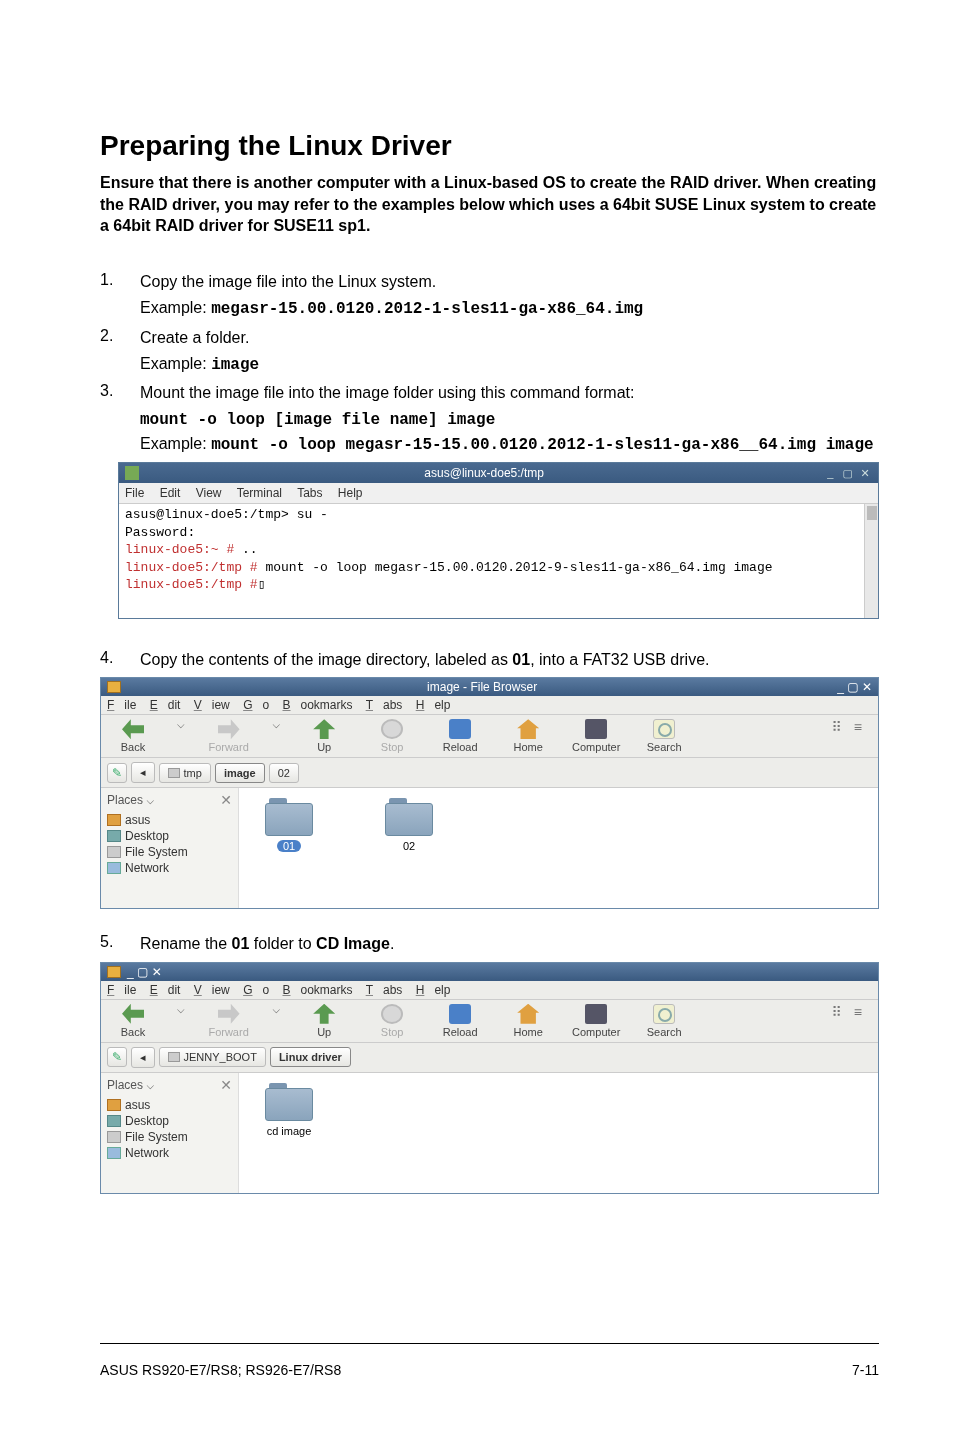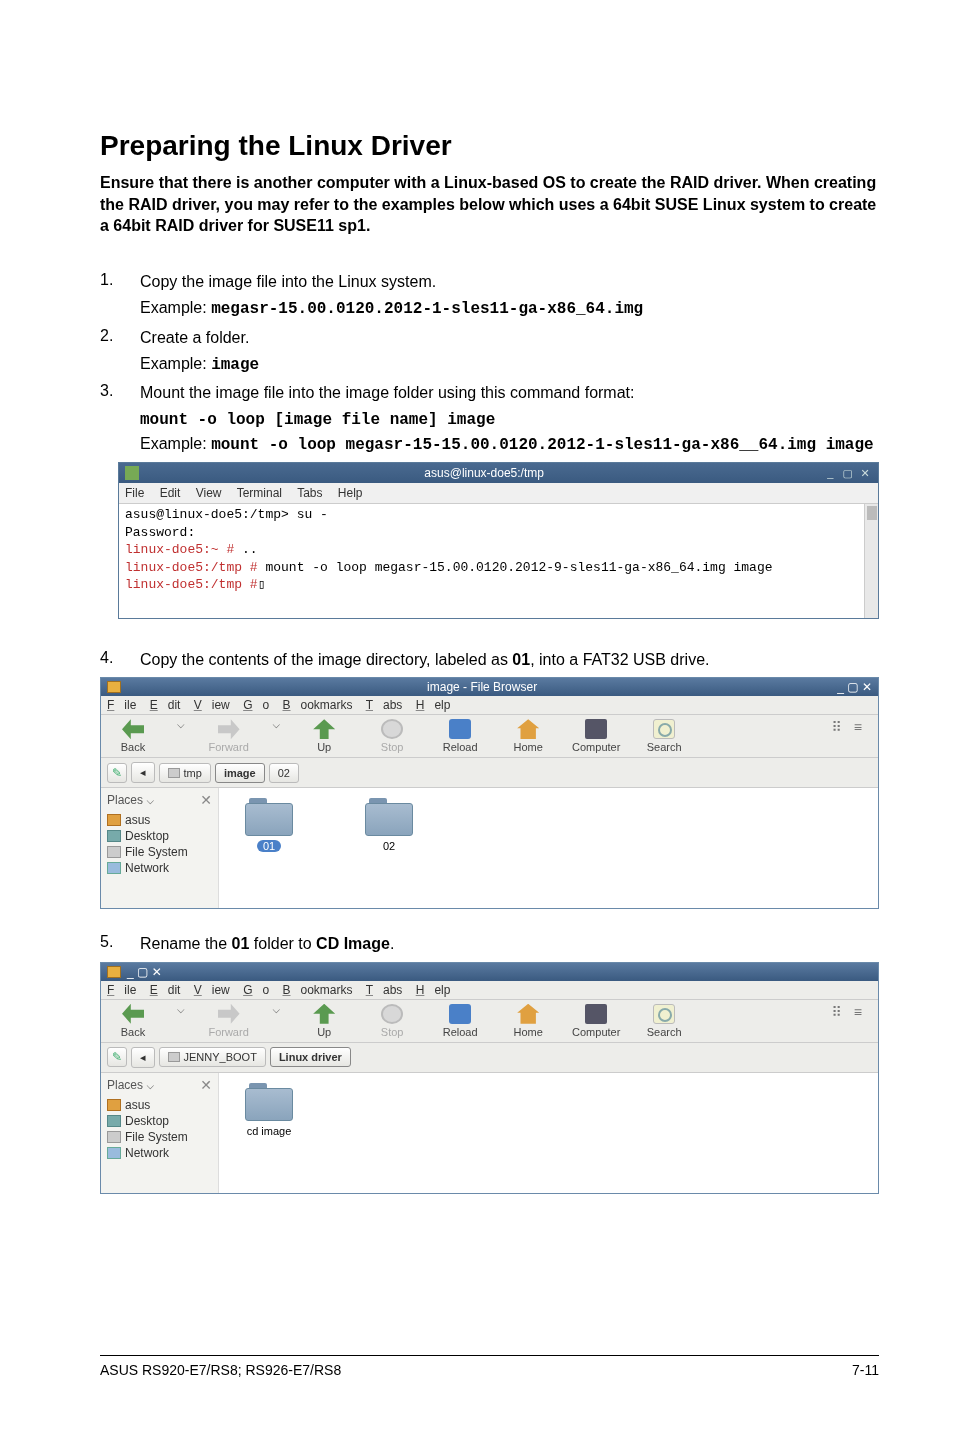--- a/index.html
+++ b/index.html
@@ -111,21 +111,21 @@
     padding: 3px 8px; border-radius: 3px; font-size: 11px; color: #333;
     display: inline-flex; align-items: center; gap: 4px;
   }
   .path-btn.active { border-color: #888; font-weight: bold; }
   .path-edit { width: 20px; height: 20px; background: linear-gradient(#fff,#e6e6e2);
     border: 1px solid #bbb; border-radius: 3px; display: inline-flex;
     align-items: center; justify-content: center; font-size: 12px; color: #3a6; }
 
   .fb-body { display: flex; min-height: 120px; background: #fff; }
   .fb-sidebar {
-    width: 118px; background: #f3f3f0; border-right: 1px solid #ddd;
+    width: 138px; background: #f3f3f0; border-right: 1px solid #ddd;
     padding: 4px 6px; font-size: 12px; color: #333;
   }
   .fb-sidebar .hdr { color: #555; margin-bottom: 4px; display: flex; justify-content: space-between; align-items: center; }
   .fb-sidebar .hdr .x { color: #888; font-size: 14px; }
   .fb-sidebar .item { padding: 1px 0; display: flex; align-items: center; gap: 4px; }
   .sb-ic { width: 14px; height: 12px; display: inline-block; }
   .sb-ic.folder { background: #e0a040; border: 1px solid #b07020; }
   .sb-ic.desktop { background: #7aa; border: 1px solid #588; }
   .sb-ic.disk { background: #ccc; border: 1px solid #999; }
   .sb-ic.net { background: #9bd; border: 1px solid #6a9; }
@@ -144,21 +144,21 @@
     background: linear-gradient(#a8bcd0, #8aa4bc);
     border: 1px solid #6a8aa0; border-radius: 3px;
   }
   .folder-lbl { font-size: 11px; text-align: center; }
   .folder-lbl.sel {
     background: #4a80c8; color: #fff; padding: 0 6px; border-radius: 8px;
   }
 
   .footer {
     position: absolute; bottom: 60px; left: 100px; right: 75px;
-    border-top: 1px solid #000; padding-top: 6px;
+    border-top: 1px solid #000; padding-top: 18px;
     display: flex; justify-content: space-between; font-size: 14px;
   }
 
   
   .ico.back { background: #5a9a50; clip-path: polygon(40% 0,40% 30%,100% 30%,100% 70%,40% 70%,40% 100%,0 50%); }
   .ico.fwd  { background: #c8c8c8; clip-path: polygon(60% 0,60% 30%,0 30%,0 70%,60% 70%,60% 100%,100% 50%); }
   .ico.up   { background: #5a9a50; clip-path: polygon(50% 0,100% 50%,70% 50%,70% 100%,30% 100%,30% 50%,0 50%); }
   .ico.stop { background: #d8d8d8; border-radius: 50%; border: 2px solid #bbb; }
   .ico.reload { background: #4a80c8; border-radius: 3px; }
   .ico.home { background: #e0a040; clip-path: polygon(50% 0,100% 45%,85% 45%,85% 100%,15% 100%,15% 45%,0 45%); }

